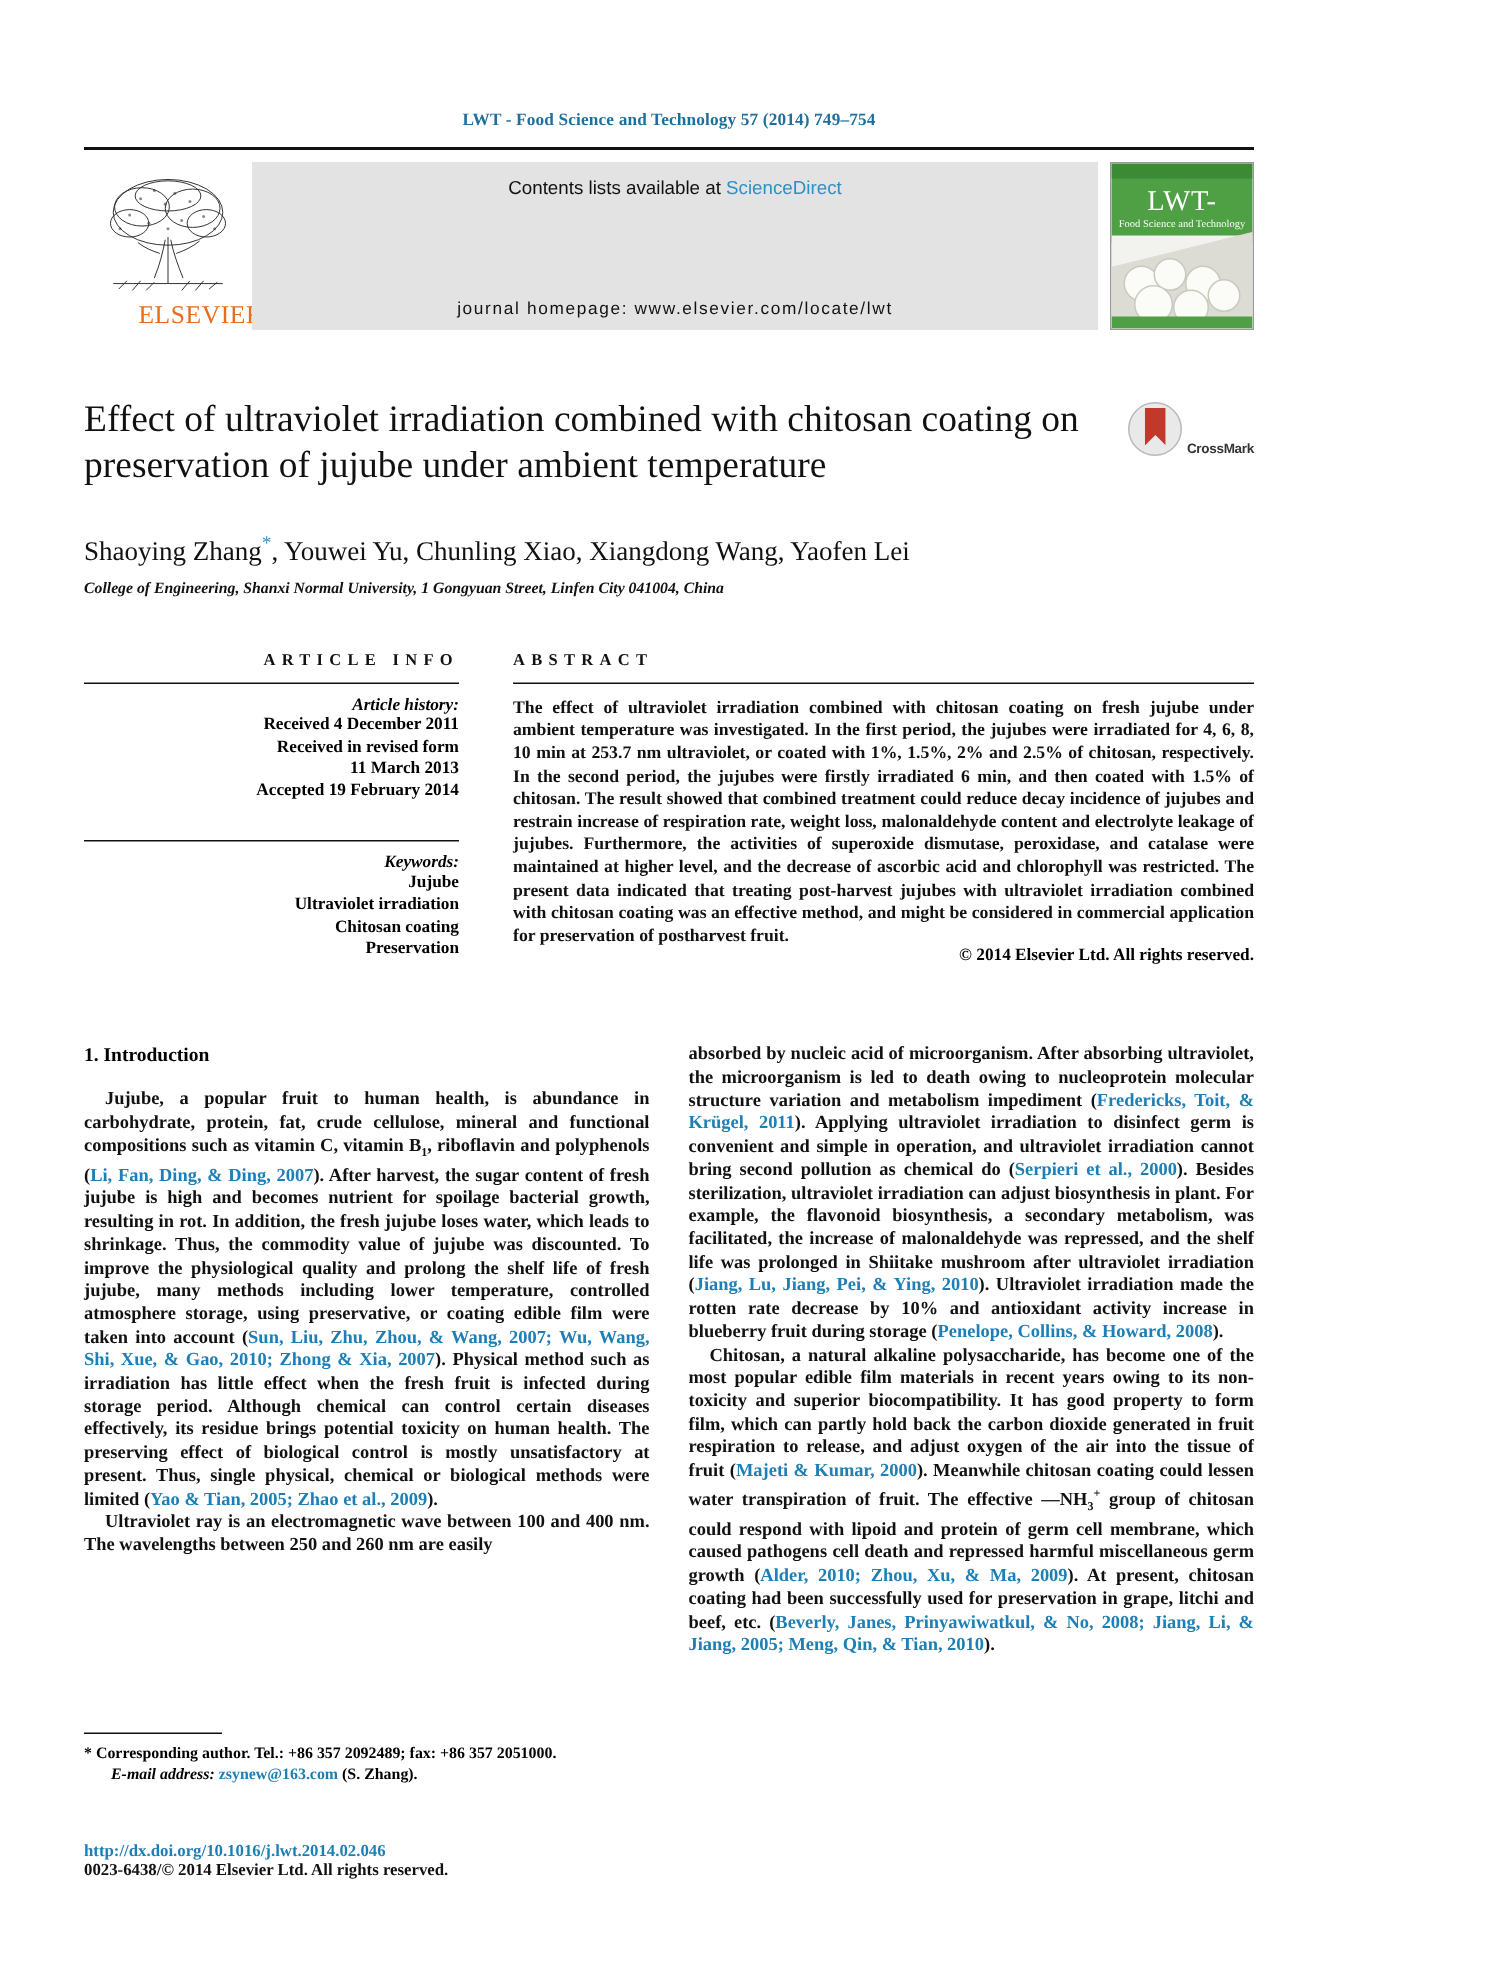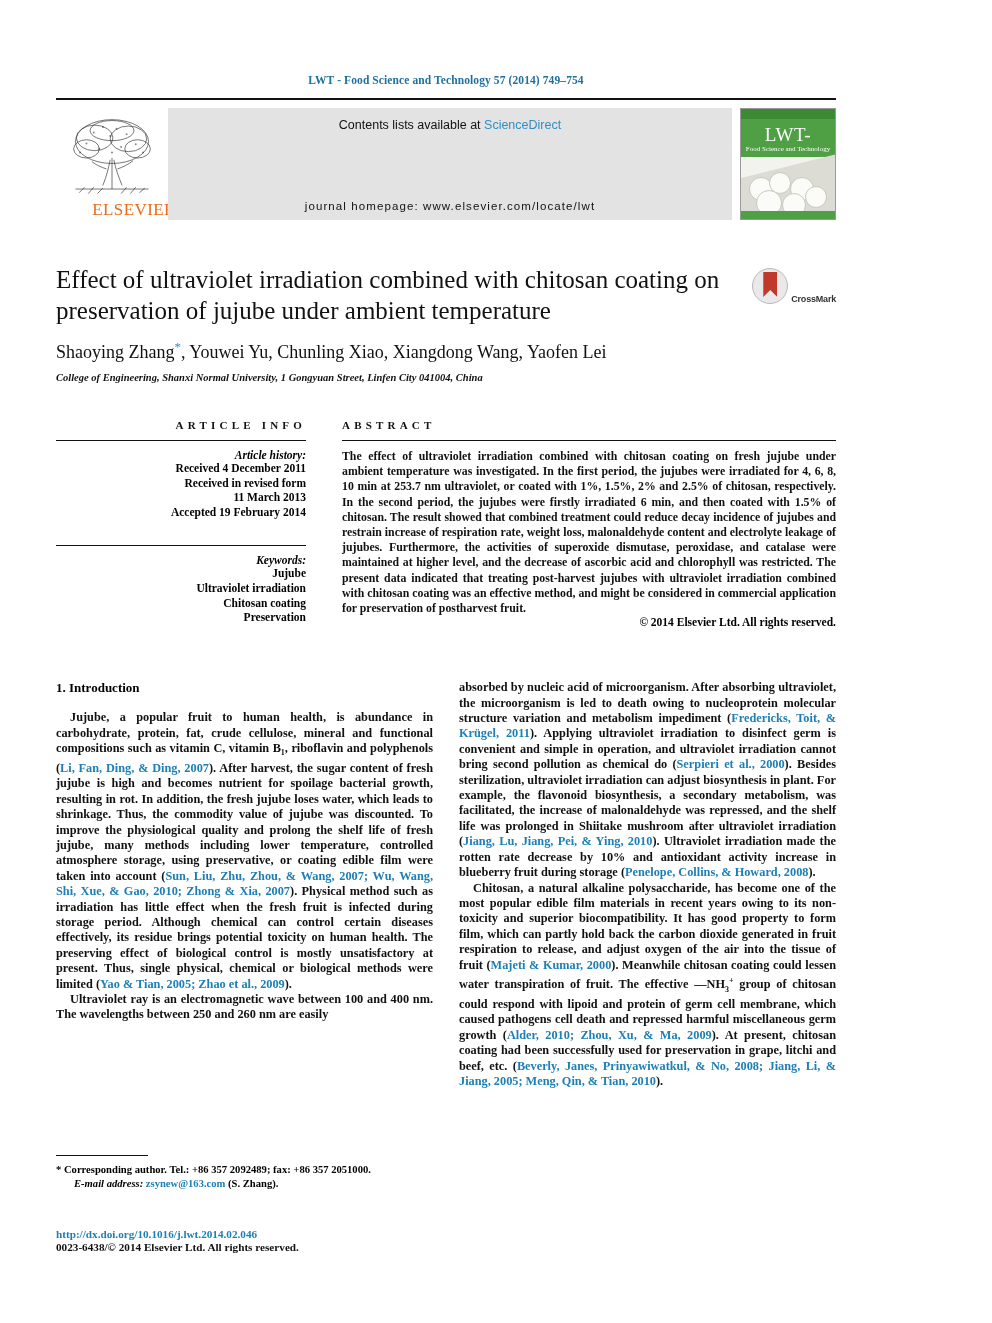--- a/index.html
+++ b/index.html
@@ -173,21 +173,21 @@
   }
   .paper-title {
     font-size: 25px;
     line-height: 31px;
     font-weight: 400;
     color: #111;
     margin: 0;
   }
   .authors {
     font-size: 18px;
-    margin-top: 13px;
+    margin-top: 28px;
     color: #111;
   }
   .authors .star {
     color: #2f8fc4;
     font-size: 13px;
     vertical-align: super;
   }
   .affiliation {
     font-size: 10.5px;
     font-style: italic;

